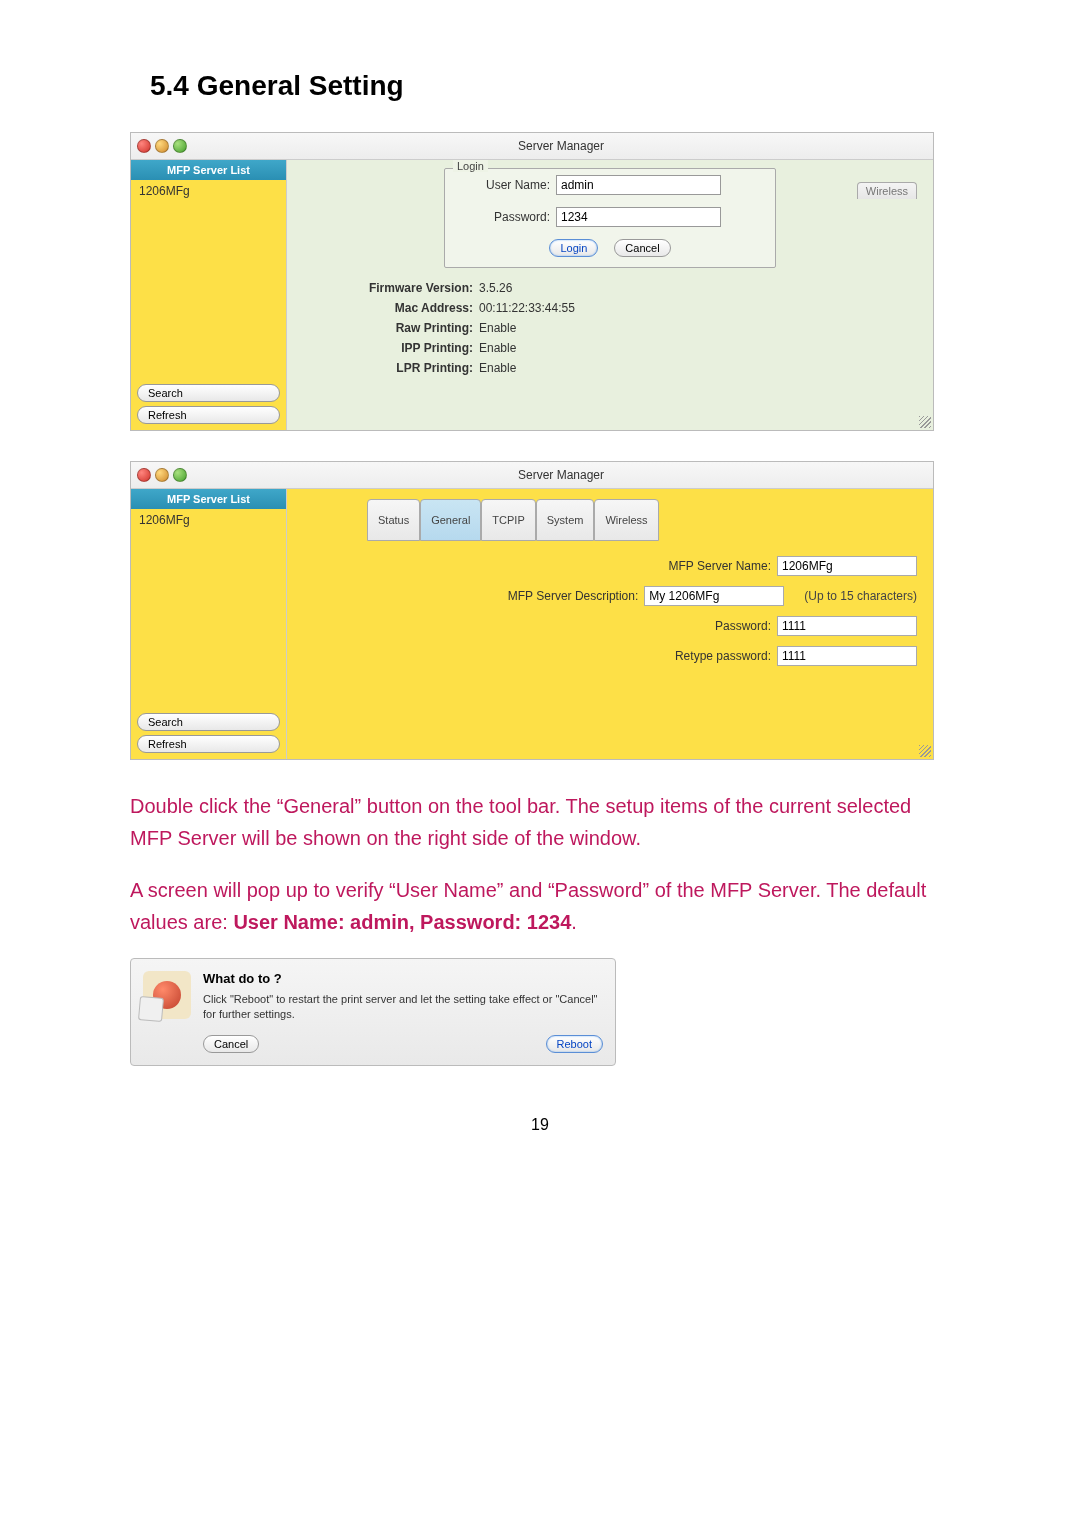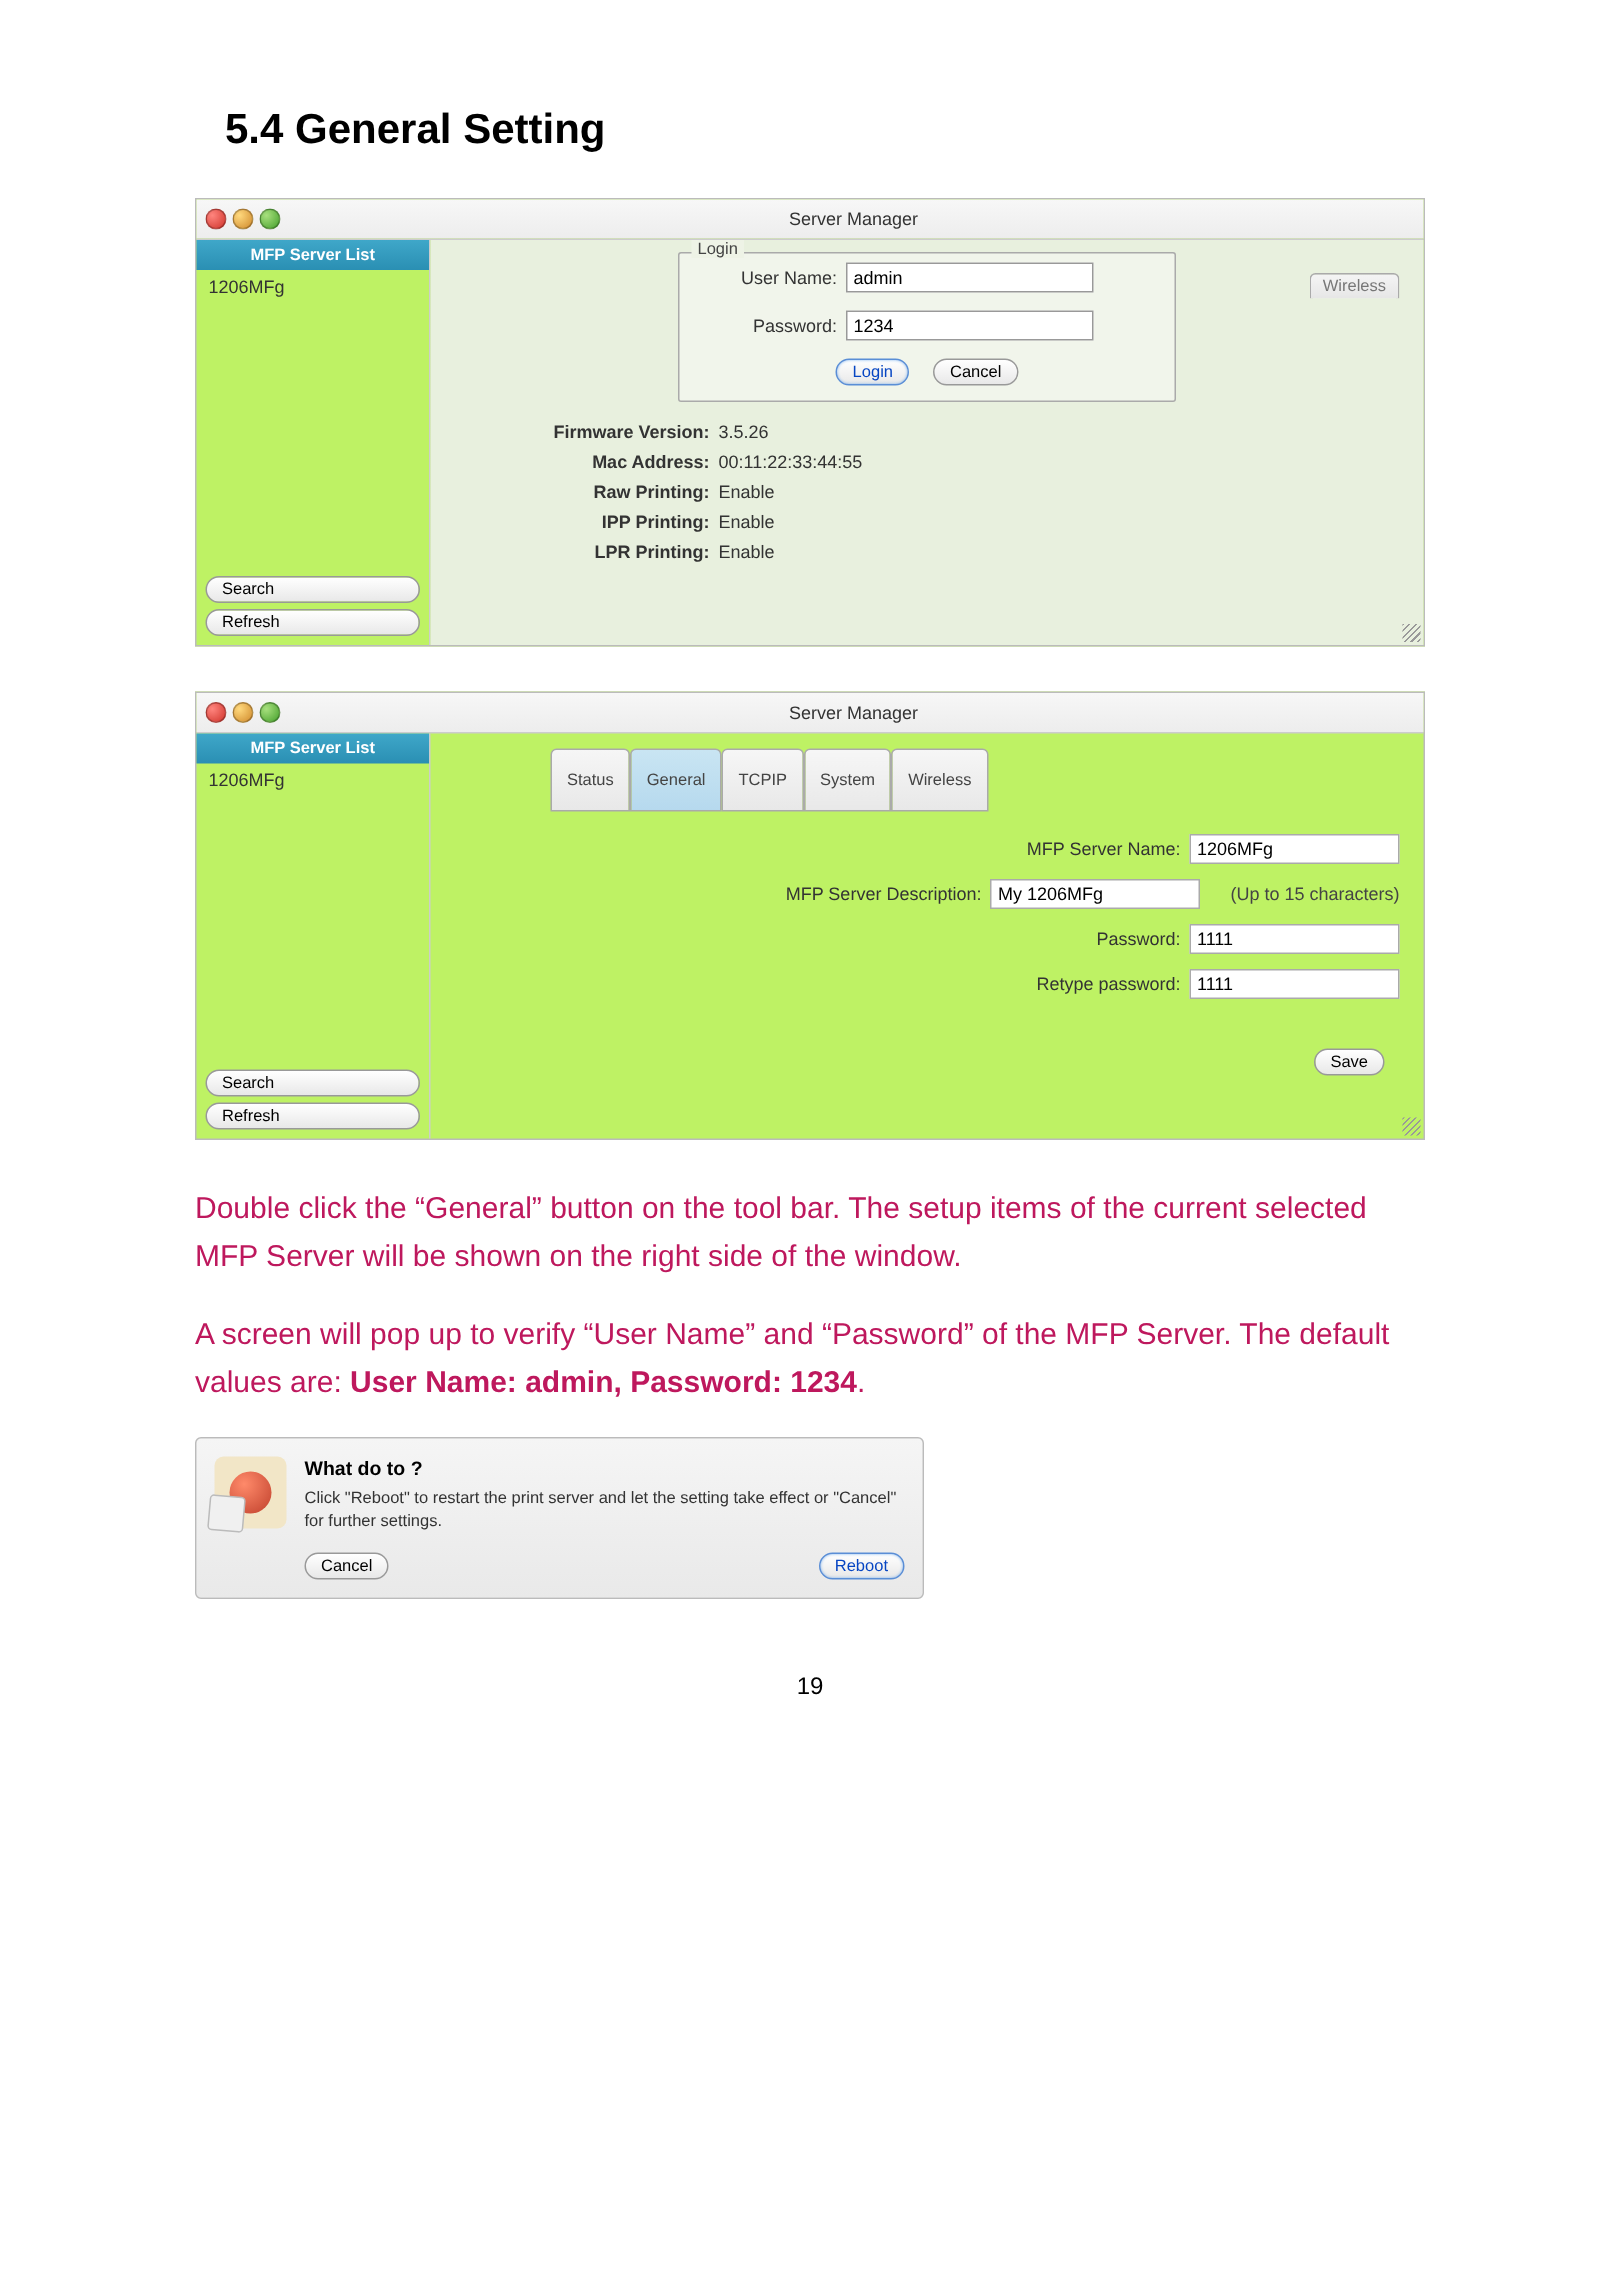--- a/index.html
+++ b/index.html
@@ -5,22 +5,22 @@
   body {
     font-family: Arial, Helvetica, sans-serif;
     background: #fff;
     margin: 0;
     padding: 60px 130px;
     width: 820px;
   }
   h1 { font-size: 28px; font-weight: bold; margin: 10px 0 30px 20px; }
   .screenshot {
     border: 1px solid #bbb;
-    margin: 0 0 30px 0;
-    background: #bef264;
+    margin: 0 16px 30px 0;
+    background: #fde047;
     position: relative;
   }
   .title-bar {
     height: 22px;
     border-bottom: 1px solid #ccc;
     display: flex;
     align-items: center;
     padding: 2px 6px;
     font-size: 12px;
     background: linear-gradient(#f7f7f7,#ededed);
@@ -239,23 +239,20 @@
           <span class="hint">(Up to 15 characters)</span>
         </div>
         <div class="form-row">
           <span class="lbl">Password:</span>
           <input type="text" value="1111" style="">
         </div>
         <div class="form-row">
           <span class="lbl">Retype password:</span>
           <input type="text" value="1111" style="">
         </div>
-        <div class="save-row">
-          <span class="mac-btn">Save</span>
-        </div>
       </div>
       <span class="resize-grip"></span>
     </div>
   </div>
 </div>
 
 <p class="body">Double click the “General” button on the tool bar. The setup items of the current selected MFP Server will be shown on the right side of the window.</p>
 
 <p class="body">
   <span>A screen will pop up to verify “User Name” and “Password” of the MFP Server. The default values are: </span><strong>User Name: admin, Password: 1234</strong>.

